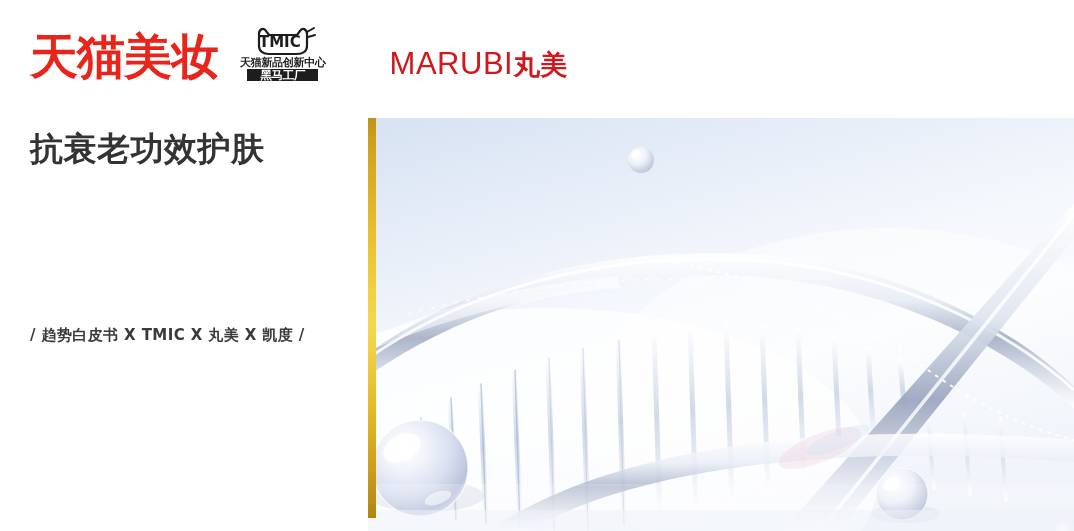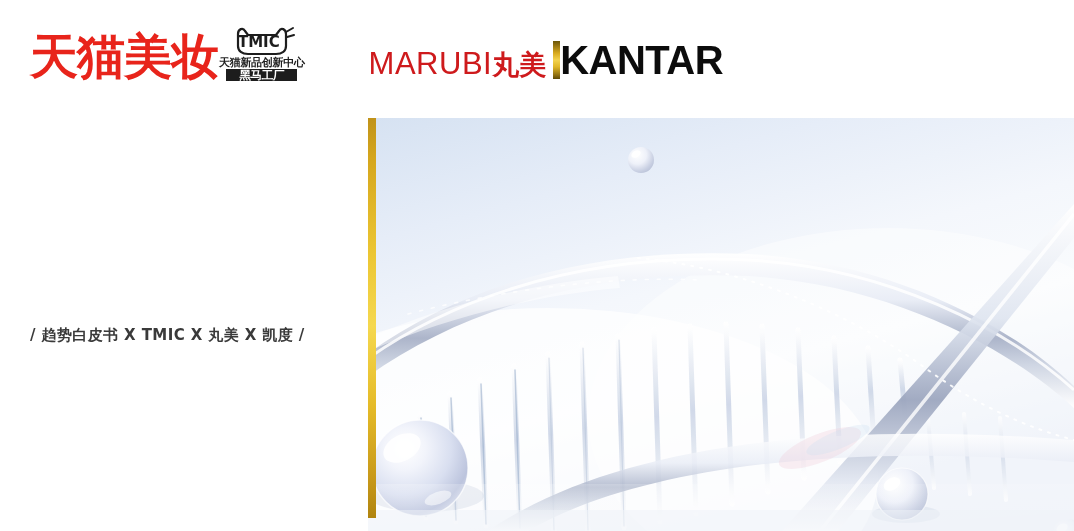--- a/index.html
+++ b/index.html
@@ -33,21 +33,21 @@
     font-size: 48px;
     font-weight: bold;
     letter-spacing: -1px;
     line-height: 1;
     color: #E8241B;
     padding-bottom: 4px;
   }
 
   
   .logo-tmic {
-    margin-left: 1px;
+    margin-left: 22px;
     padding-bottom: 3px;
     display: flex;
     flex-direction: column;
     align-items: center;
     color: #1d1d1d;
   }
   .tmic-mark {
     position: relative;
     width: 72px;
     height: 30px;
@@ -212,28 +212,25 @@
     </div>
     <div class="tmic-sub1">天猫新品创新中心</div>
     <div class="tmic-sub2">黑马工厂</div>
   </div>
 
   <div class="logo-marubi">
     <span class="marubi-latin">MARUBI</span>
     <span class="marubi-cn">丸美</span>
   </div>
 
-  <div class="logo-kantar">
-    <span class="kantar-bar"></span>
-    <span class="kantar-word">KANTAR</span>
-  </div>
 
 </div>
 
 <div class="title-block">
+  <div class="title-line">抗衰老功效护肤</div>
 </div>
 
 <div class="subtitle">/ 趋势白皮书 X TMIC X 丸美 X 凯度 /</div>
 
 <div class="hero">
 
   <svg class="hero-canvas" width="706" height="413" viewBox="0 0 706 413" xmlns="http://www.w3.org/2000/svg">
     <defs>
       <linearGradient id="skyBg" x1="0" y1="0" x2="0.45" y2="1">
         <stop offset="0%" stop-color="#d6e2f2"></stop>

